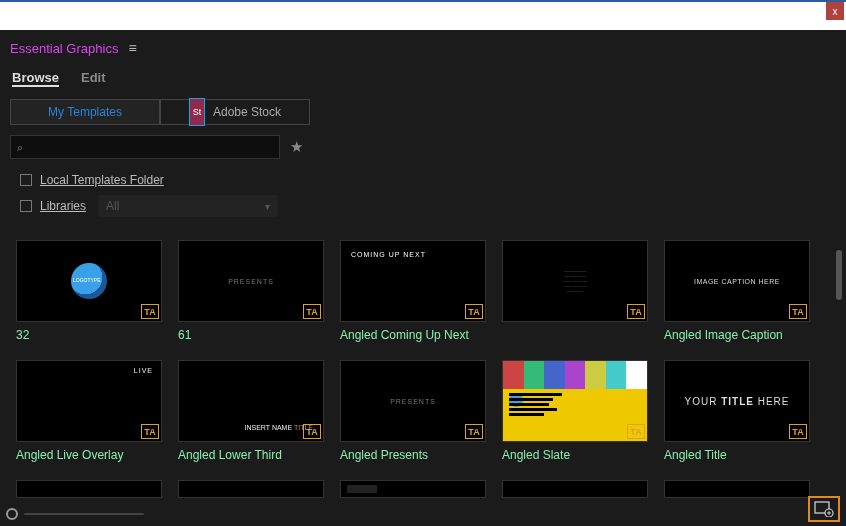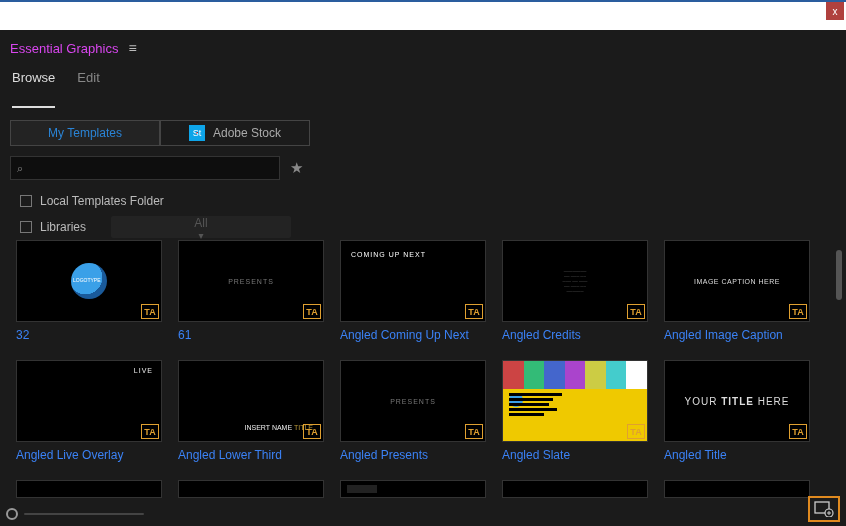--- a/index.html
+++ b/index.html
@@ -3,41 +3,41 @@
 <meta charset="utf-8">
 <style>
 * { margin: 0; padding: 0; box-sizing: border-box; font-family: -apple-system, "Segoe UI", sans-serif; }
 body { background: #1b1b1b; color: #aaa; width: 846px; height: 526px; overflow: hidden; font-size: 12px; position: relative; }
 .title-bar { height: 30px; background: #fff; display: flex; justify-content: flex-end; align-items: flex-start; border-top: 2px solid #2a5d9e; }
 .close-btn { width: 18px; height: 18px; background: #b0413e; color: #fff; display: flex; align-items: center; justify-content: center; margin: 0 2px 0 0; font-size: 10px; cursor: pointer; }
 .panel-header { display: flex; align-items: center; padding: 10px 10px 4px 10px; gap: 10px; }
 .panel-title { color: #d946ef; font-size: 13px; }
 .panel-menu { color: #bbb; font-size: 14px; cursor: pointer; }
 .tabs { display: flex; gap: 22px; padding: 10px 12px 0 12px; }
-.tab { color: #888; font-size: 13px; padding-bottom: 21px; cursor: pointer; }
+.tab { color: #888; font-size: 13px; padding-bottom: 0; cursor: pointer; font-weight: bold; }
 .tab.active { color: #ddd; border-bottom: 2px solid #ddd; }
 .source-row { display: flex; gap: 0; padding: 12px 10px 10px 10px; }
 .src-btn { flex: 0 0 150px; height: 26px; border: 1px solid #444; display: flex; align-items: center; justify-content: center; cursor: pointer; font-size: 12px; }
 .src-btn.active { color: #2a84d6; background: #232323; text-align: right; }
-.src-btn .st-badge { width: 16px; height: 16px; background: #8e2a4b; color: #fff; font-size: 9px; display: inline-flex; align-items: center; justify-content: center; margin-right: 8px; border: 7px solid #0ea5e9; }
+.src-btn .st-badge { width: 16px; height: 28px; background: #8e2a4b; color: #fff; font-size: 9px; display: inline-flex; align-items: center; justify-content: center; margin-right: 8px; border: 1px solid #0ea5e9; }
 .search-row { display: flex; align-items: center; padding: 0 10px 10px 10px; gap: 10px; }
 .search-box { flex: 0 0 270px; height: 24px; background: #0e0e0e; border: 1px solid #333; display: flex; align-items: center; padding: 0 6px; }
 .search-icon { color: #888; font-size: 11px; margin-right: 4px; }
 .star-icon { color: #888; font-size: 15px; cursor: pointer; }
 .filter-row { display: flex; align-items: center; padding: 4px 20px; gap: 8px; }
 .checkbox { width: 12px; height: 12px; border: 1px solid #777; display: inline-block; cursor: pointer; }
-.filter-label { color: #bbb; cursor: pointer; }
-.lib-select { width: 180px; height: 22px; background: #232323; color: #555; border: none; padding: 0 8px; display: flex; align-items: center; justify-content: space-between; border-radius: 2px; margin-left: 17px; cursor: pointer; flex-direction: column; }
+.filter-label { color: #bbb; cursor: pointer; text-decoration: underline; }
+.lib-select { width: 180px; height: 22px; background: #232323; color: #555; border: none; padding: 0 8px; display: flex; align-items: center; justify-content: space-between; border-radius: 2px; margin-left: 4px; cursor: pointer; }
 .lib-select .chev { color: #555; font-size: 10px; }
 .grid-wrap { position: absolute; top: 240px; left: 16px; right: 20px; bottom: 20px; overflow: hidden; }
 .grid { display: flex; flex-wrap: wrap; gap: 18px 16px; }
 .item { width: 146px; }
 .thumb { width: 146px; height: 82px; background: #000; border: 1px solid #333; position: relative; overflow: hidden; display: flex; align-items: center; justify-content: center; }
 .badge-icon { position: absolute; right: 2px; bottom: 2px; width: 18px; height: 15px; border: 1px solid #e0a030; color: #e0a030; font-size: 9px; display: flex; align-items: center; justify-content: center; font-weight: bold; }
-.item-label { color: #3b82f6; font-size: 12px; margin-top: 6px; white-space: nowrap; overflow: hidden; text-overflow: ellipsis; }
+.item-label { color: #86efac; font-size: 12px; margin-top: 6px; white-space: nowrap; overflow: hidden; text-overflow: ellipsis; }
 .zoom-row { position: absolute; left: 6px; bottom: 6px; display: flex; align-items: center; gap: 6px; }
 .zoom-knob { width: 12px; height: 12px; border-radius: 50%; border: 2px solid #999; background: #1b1b1b; cursor: pointer; }
 .zoom-track { width: 120px; height: 2px; background: #444; border-radius: 1px; }
 .new-btn { position: absolute; right: 6px; bottom: 4px; width: 32px; height: 26px; border: 2px solid #e08a1f; display: flex; align-items: center; justify-content: center; cursor: pointer; }
 .scrollbar { position: absolute; right: 4px; top: 250px; width: 6px; height: 50px; background: #555; border-radius: 3px; }
 
 .th-logo { width: 36px; height: 36px; border-radius: 50%; background: radial-gradient(circle at 40% 40%, #3aa0e8 0 55%, #1a5a9a 56% 100%); position: relative; }
 .th-logo::after { content: "LOGOTYPE"; position: absolute; top: 14px; left: 2px; font-size: 5px; color: #fff; }
 .th-text { color: #777; font-size: 7px; letter-spacing: 1px; }
 .th-coming { color: #fff; font-size: 7px; letter-spacing: 1px; position: absolute; top: 10px; left: 10px; }
@@ -133,21 +133,20 @@
       <div class="thumb">
         <div class="th-credits">
           <div>────────</div>
             <div>── ─── ──</div>
             <div>─── ── ───</div>
             <div>── ─── ──</div>
             <div>──────</div>
         </div>
         <div class="badge-icon">TA</div>
       </div>
-      <div class="item-label">Angled Credits</div>
     </div>
     <div class="item">
       <div class="thumb">
         <span class="th-caption">IMAGE CAPTION HERE</span>
         <div class="badge-icon">TA</div>
       </div>
       <div class="item-label">Angled Image Caption</div>
     </div>
     <div class="item">
       <div class="thumb">

